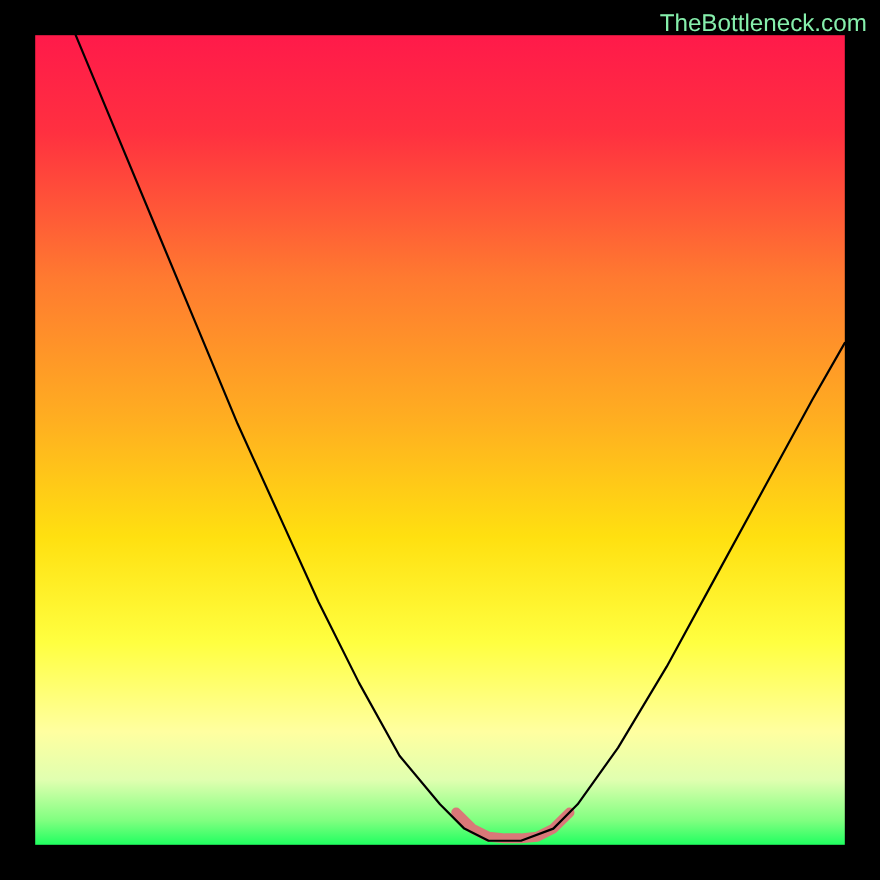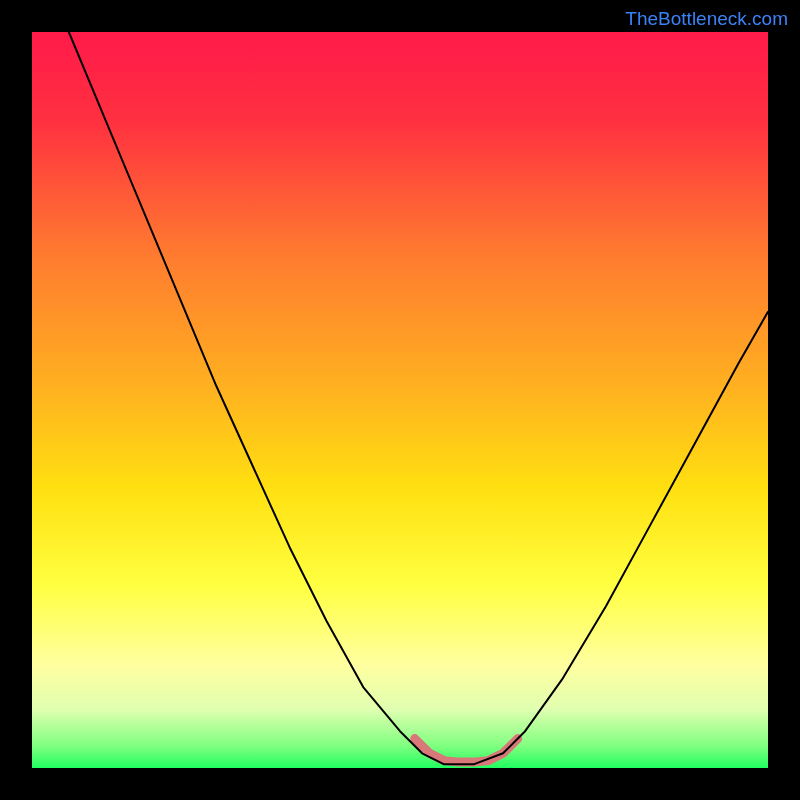--- a/index.html
+++ b/index.html
@@ -13,22 +13,22 @@
   }
   .chart-container {
     width: 800px;
     height: 800px;
     position: relative;
   }
   .watermark {
     position: absolute;
     top: 8px;
     right: 12px;
-    color: #3b82f6;
-    font-size: 19px;
+    color: #86efac;
+    font-size: 22px;
     font-weight: 500;
     z-index: 10;
   }
   svg {
     display: block;
   }
 </style>
 </head>
 <body>
 

